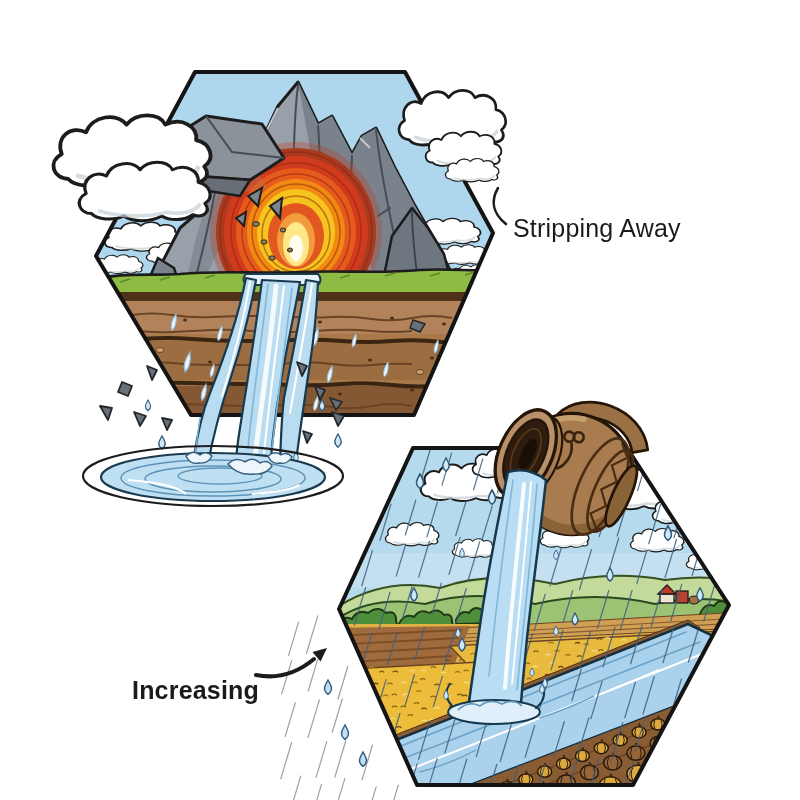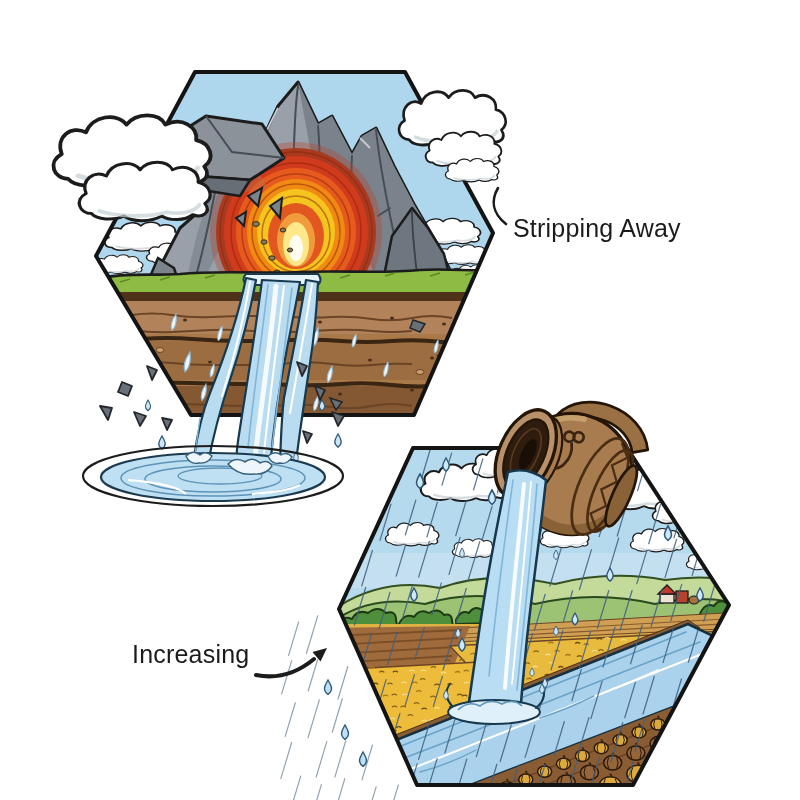--- a/index.html
+++ b/index.html
@@ -1,21 +1,21 @@
 <!DOCTYPE html>
 <html><head>
 <meta charset="utf-8">
 <style>
   html,body{margin:0;padding:0;background:#ffffff;}
   .stage{position:relative;width:800px;height:800px;background:#fff;overflow:hidden;
          font-family:"Liberation Sans", sans-serif;margin-top:28px;}
   .stage svg{position:absolute;left:0;top:0;}
   .label{position:absolute;color:#1b1b1b;font-size:25px;letter-spacing:.2px;white-space:nowrap;}
   #lab1{left:513px;top:186px;}
-  #lab2{left:132px;top:612px;}
+  #lab2{left:132px;top:648px;font-weight:bold;}
 </style>
 </head>
 <body>
 
 <div class="stage">
 <svg viewBox="0 0 800 800" width="800" height="800">
 <defs>
   <clipPath id="hexTopClip">
           <polygon points="195,44 405,44 493,205 414,387 191,387 96,228"></polygon>
         </clipPath>

